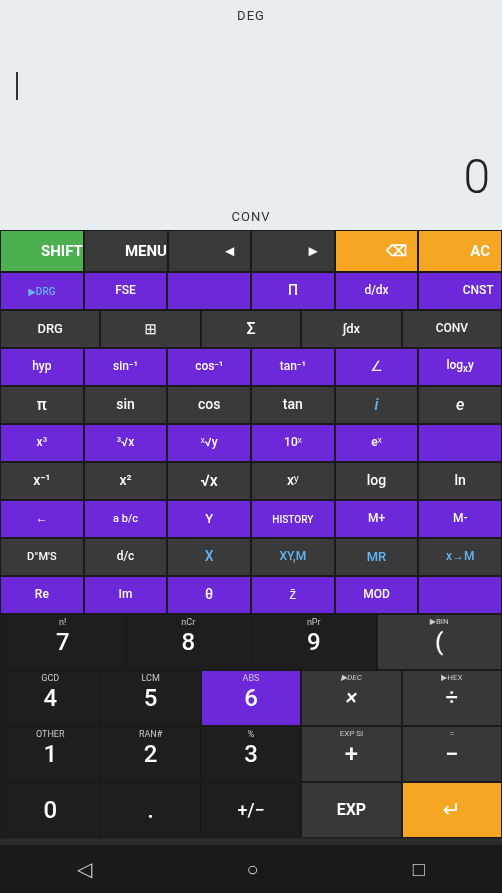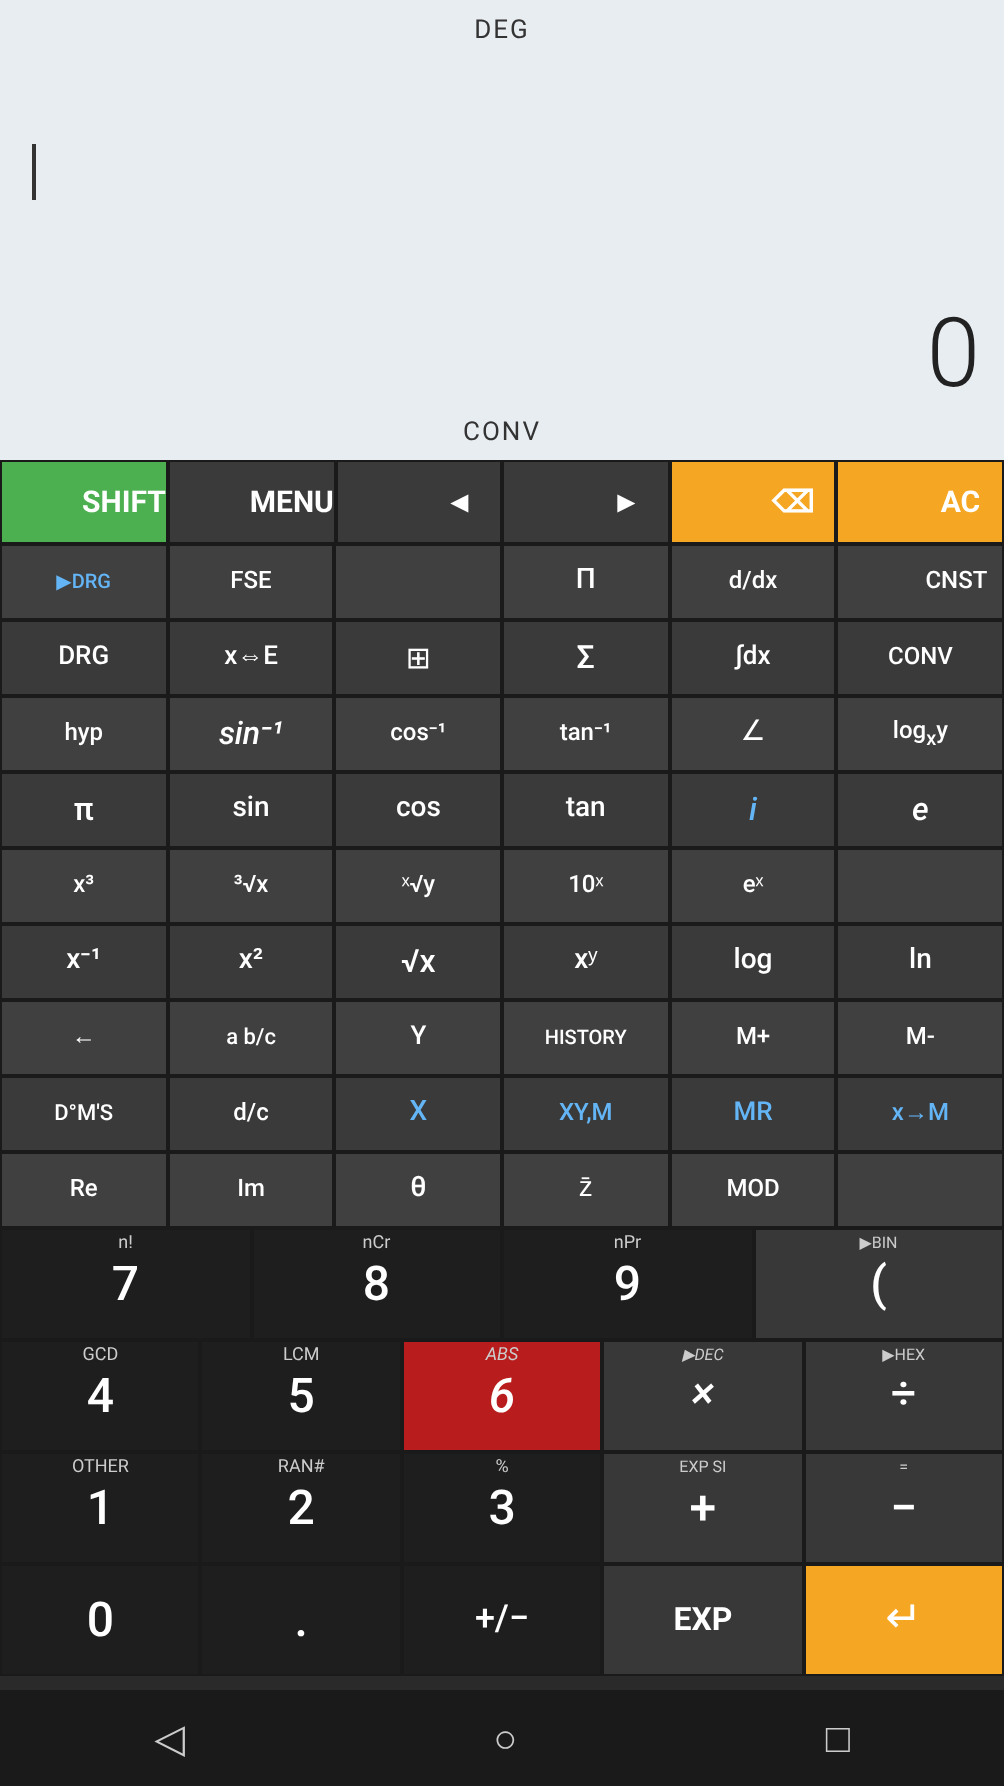--- a/index.html
+++ b/index.html
@@ -95,21 +95,21 @@
       line-height: 1;
       position: absolute;
       top: 3px;
       left: 0;
       right: 0;
       text-align: center;
     }
 
     
     .key-dark { background: #3a3a3a; color: #fff; }
-    .key-darker { background: #404040; color: #fff; }
+    .key-darker { background: #6d28d9; color: #fff; }
     .key-green { background: #4caf50; color: #fff; }
     .key-orange { background: #f5a623; color: #fff; }
 
     .sub-blue { color: #64b5f6; }
     .sub-white { color: #ccc; }
     .main-blue { color: #64b5f6; }
     .main-italic { font-style: italic; }
 
     
     .row1 .key-label { font-size: 15px; font-weight: bold; margin-left: 40px; }
@@ -188,42 +188,39 @@
     <div class="key key-darker">
       <span class="key-label" style="font-size:12px;margin-left:36px;">CNST</span>
     </div>
   </div>
 
   <div class="key-row row-std">
     <div class="key key-dark">
       <span class="key-label" style="font-size:13px;">DRG</span>
     </div>
     <div class="key key-dark">
-      <span class="key-label" style="font-size:13px;">x⇔E</span>
-    </div>
-    <div class="key key-dark">
       <span class="key-label" style="font-size:15px;">⊞</span>
     </div>
     <div class="key key-dark">
       <span class="key-label" style="font-size:16px;">Σ</span>
     </div>
     <div class="key key-dark">
       <span class="key-label" style="font-size:13px;">∫dx</span>
     </div>
     <div class="key key-dark">
       <span class="key-label" style="font-size:12px;">CONV</span>
     </div>
   </div>
 
   <div class="key-row row-std">
     <div class="key key-darker">
       <span class="key-label" style="font-size:12px;">hyp</span>
     </div>
     <div class="key key-darker">
-      <span class="key-label" style="font-size:16px;font-style:italic;">sin⁻¹</span>
+      <span class="key-label" style="font-size:12px;">sin⁻¹</span>
     </div>
     <div class="key key-darker">
       <span class="key-label" style="font-size:12px;">cos⁻¹</span>
     </div>
     <div class="key key-darker">
       <span class="key-label" style="font-size:12px;text-align:right;">tan⁻¹</span>
     </div>
     <div class="key key-darker">
       <span class="key-label" style="font-size:14px;">∠</span>
     </div>
@@ -375,21 +372,21 @@
 
   <div class="key-row row-num">
     <div class="key" style="background:#1e1e1e; color:#fff;">
       <span class="key-sublabel sub-white">GCD</span>
       <span class="key-label" style="font-size:24px;">4</span>
     </div>
     <div class="key" style="background:#1e1e1e; color:#fff;">
       <span class="key-sublabel sub-white">LCM</span>
       <span class="key-label" style="font-size:24px;">5</span>
     </div>
-    <div class="key" style="background:#b91c1c; color:#fff;font-style:italic;">
+    <div class="key" style="background:#6d28d9; color:#fff;">
       <span class="key-sublabel sub-white">ABS</span>
       <span class="key-label" style="font-size:24px;">6</span>
     </div>
     <div class="key" style="background:#383838; color:#fff;font-style:italic;">
       <span class="key-sublabel sub-white" style="font-size:8px;">▶DEC</span>
       <span class="key-label" style="font-size:22px;">×</span>
     </div>
     <div class="key" style="background:#383838; color:#fff;">
       <span class="key-sublabel sub-white" style="font-size:8px;">▶HEX</span>
       <span class="key-label" style="font-size:22px;">÷</span>

